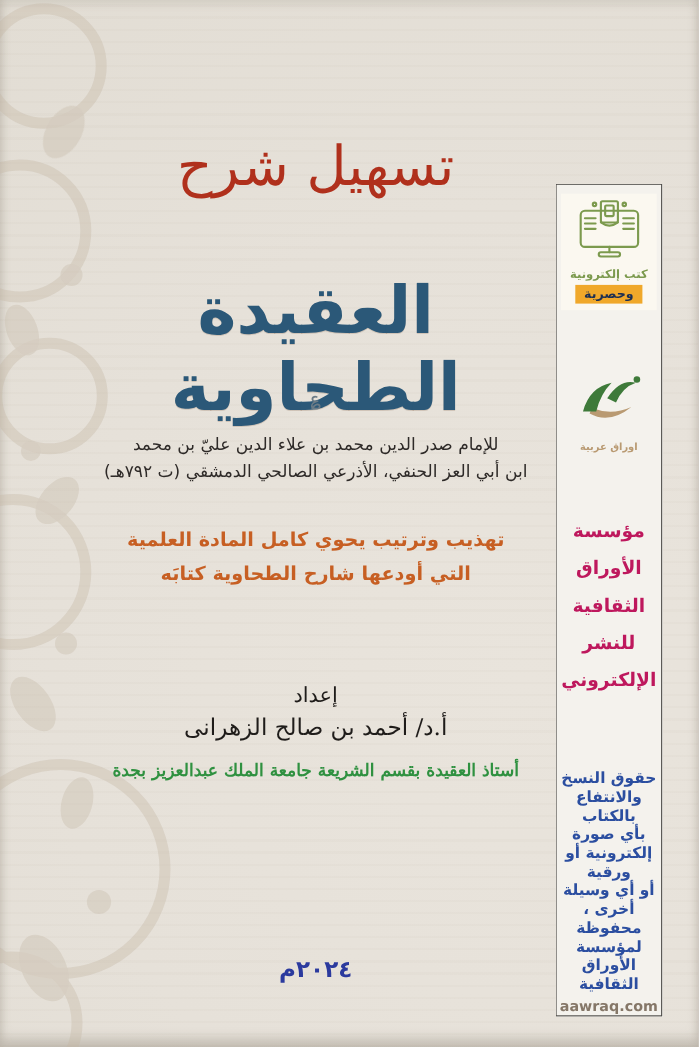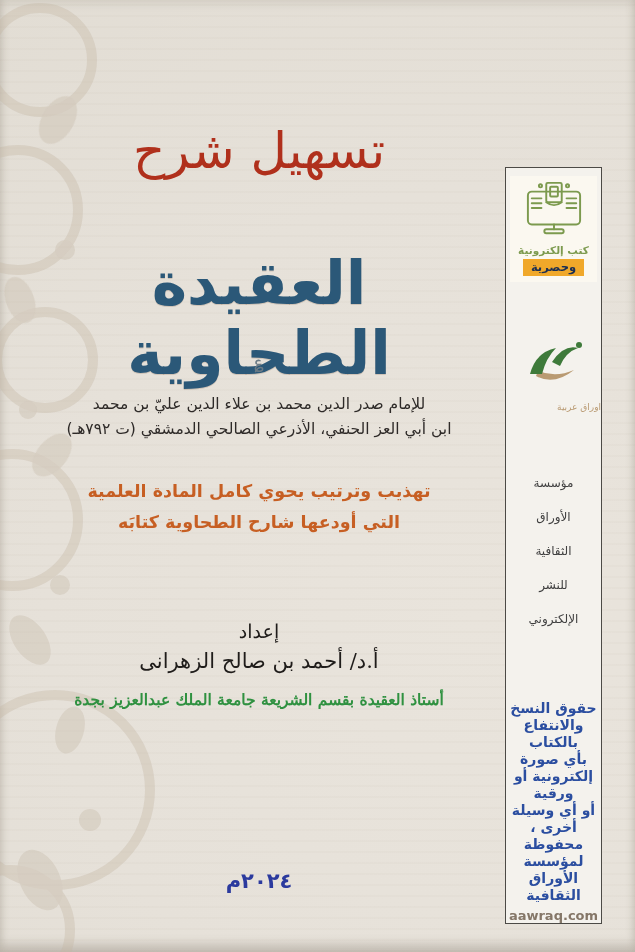--- a/index.html
+++ b/index.html
@@ -5,21 +5,21 @@
   html,body{margin:0;padding:0;background:#d8d4cd;}
   .page{
     position:relative;width:635px;height:952px;overflow:hidden;
     background:
       repeating-linear-gradient(0deg, rgba(175,163,145,0.05) 0 2px, rgba(0,0,0,0) 2px 11px),
       radial-gradient(circle at 75% 65%, #e9e4dc 0%, #e6e1d9 55%, #e2ddd4 100%);
     box-shadow: inset 0 -8px 10px rgba(110,100,85,.28), inset 0 4px 8px rgba(110,100,85,.12);
     font-family:"DejaVu Sans", sans-serif;
   }
   .ornaments{position:absolute;left:0;top:0;width:200px;height:952px;opacity:.45;}
-  .abs{position:absolute;}
+  .abs{position:absolute;margin-left:28px;}
   .center-col{left:28px;width:462px;text-align:center;direction:rtl;}
 
   .kicker{top:122px;font-size:50px;color:#b0301c;font-weight:400;letter-spacing:-1px;}
   .main-title{top:248px;font-size:60px;font-weight:bold;color:#2b5878;
               text-shadow:0 1px 0 rgba(138,106,82,.25);}
   .title-flourish{top:352px;font-size:16px;color:#6b7b86;}
   .author{top:392px;font-size:15.5px;font-weight:normal;color:#2e2a28;line-height:1.6;}
   .subtitle{top:476px;font-size:17.5px;font-weight:bold;color:#c75f23;line-height:1.75;text-align:center;}
   .prepared{top:620px;font-size:19px;color:#1f1c1a;font-family:"DejaVu Serif", serif;}
   .preparer{top:649px;font-size:21px;color:#1f1c1a;font-family:"DejaVu Serif", serif;}
@@ -29,22 +29,22 @@
   .sidebar{
     position:absolute;left:505px;top:167px;width:97px;height:757px;
     background:#f4f2ed;border:1px solid #4c4a46;box-sizing:border-box;padding-left:45px;
   }
   .sb{position:absolute;left:0;width:100%;text-align:center;direction:rtl;}
   .ebook-block{top:8px;left:4px;width:87px;background:#fbf8f0;padding:4px 0 6px;}
   .ebook-label{font-size:10.5px;font-weight:bold;color:#7c9a4e;margin-top:2px;}
   .ebook-badge{display:inline-block;margin-top:3px;background:#f0a82a;color:#1c2f52;
                font-size:11.5px;font-weight:bold;padding:1px 8px 2px;}
   .awraq-block{top:172px;}
-  .awraq-label{font-size:9px;color:#b99a72;font-weight:normal;margin-top:2px;letter-spacing:1px;text-align:right;}
-  .foundation{top:298px;font-size:12px;font-weight:normal;color:#404040;line-height:34px;}
+  .awraq-label{font-size:9px;color:#b99a72;font-weight:bold;margin-top:2px;letter-spacing:1px;}
+  .foundation{top:298px;font-size:17px;font-weight:bold;color:#be185d;line-height:34px;}
   .copyright{top:532px;font-size:14px;font-weight:bold;color:#2b4ea0;line-height:17px;}
   .vision{top:682px;direction:ltr;}
   .v-row1{font-size:8.5px;color:#a39f98;font-weight:bold;letter-spacing:1px;}
   .v-row2{font-size:22px;color:#a39f98;font-weight:bold;line-height:22px;
           display:flex;align-items:center;justify-content:center;gap:1px;}
   .v-row3{font-size:6.5px;color:#c0a888;font-weight:bold;}
   .v-row4{font-size:5.5px;color:#a39f98;letter-spacing:.5px;}
   .website{top:740px;font-size:13px;font-weight:bold;color:#857768;direction:ltr;}
 </style>
 </head>

